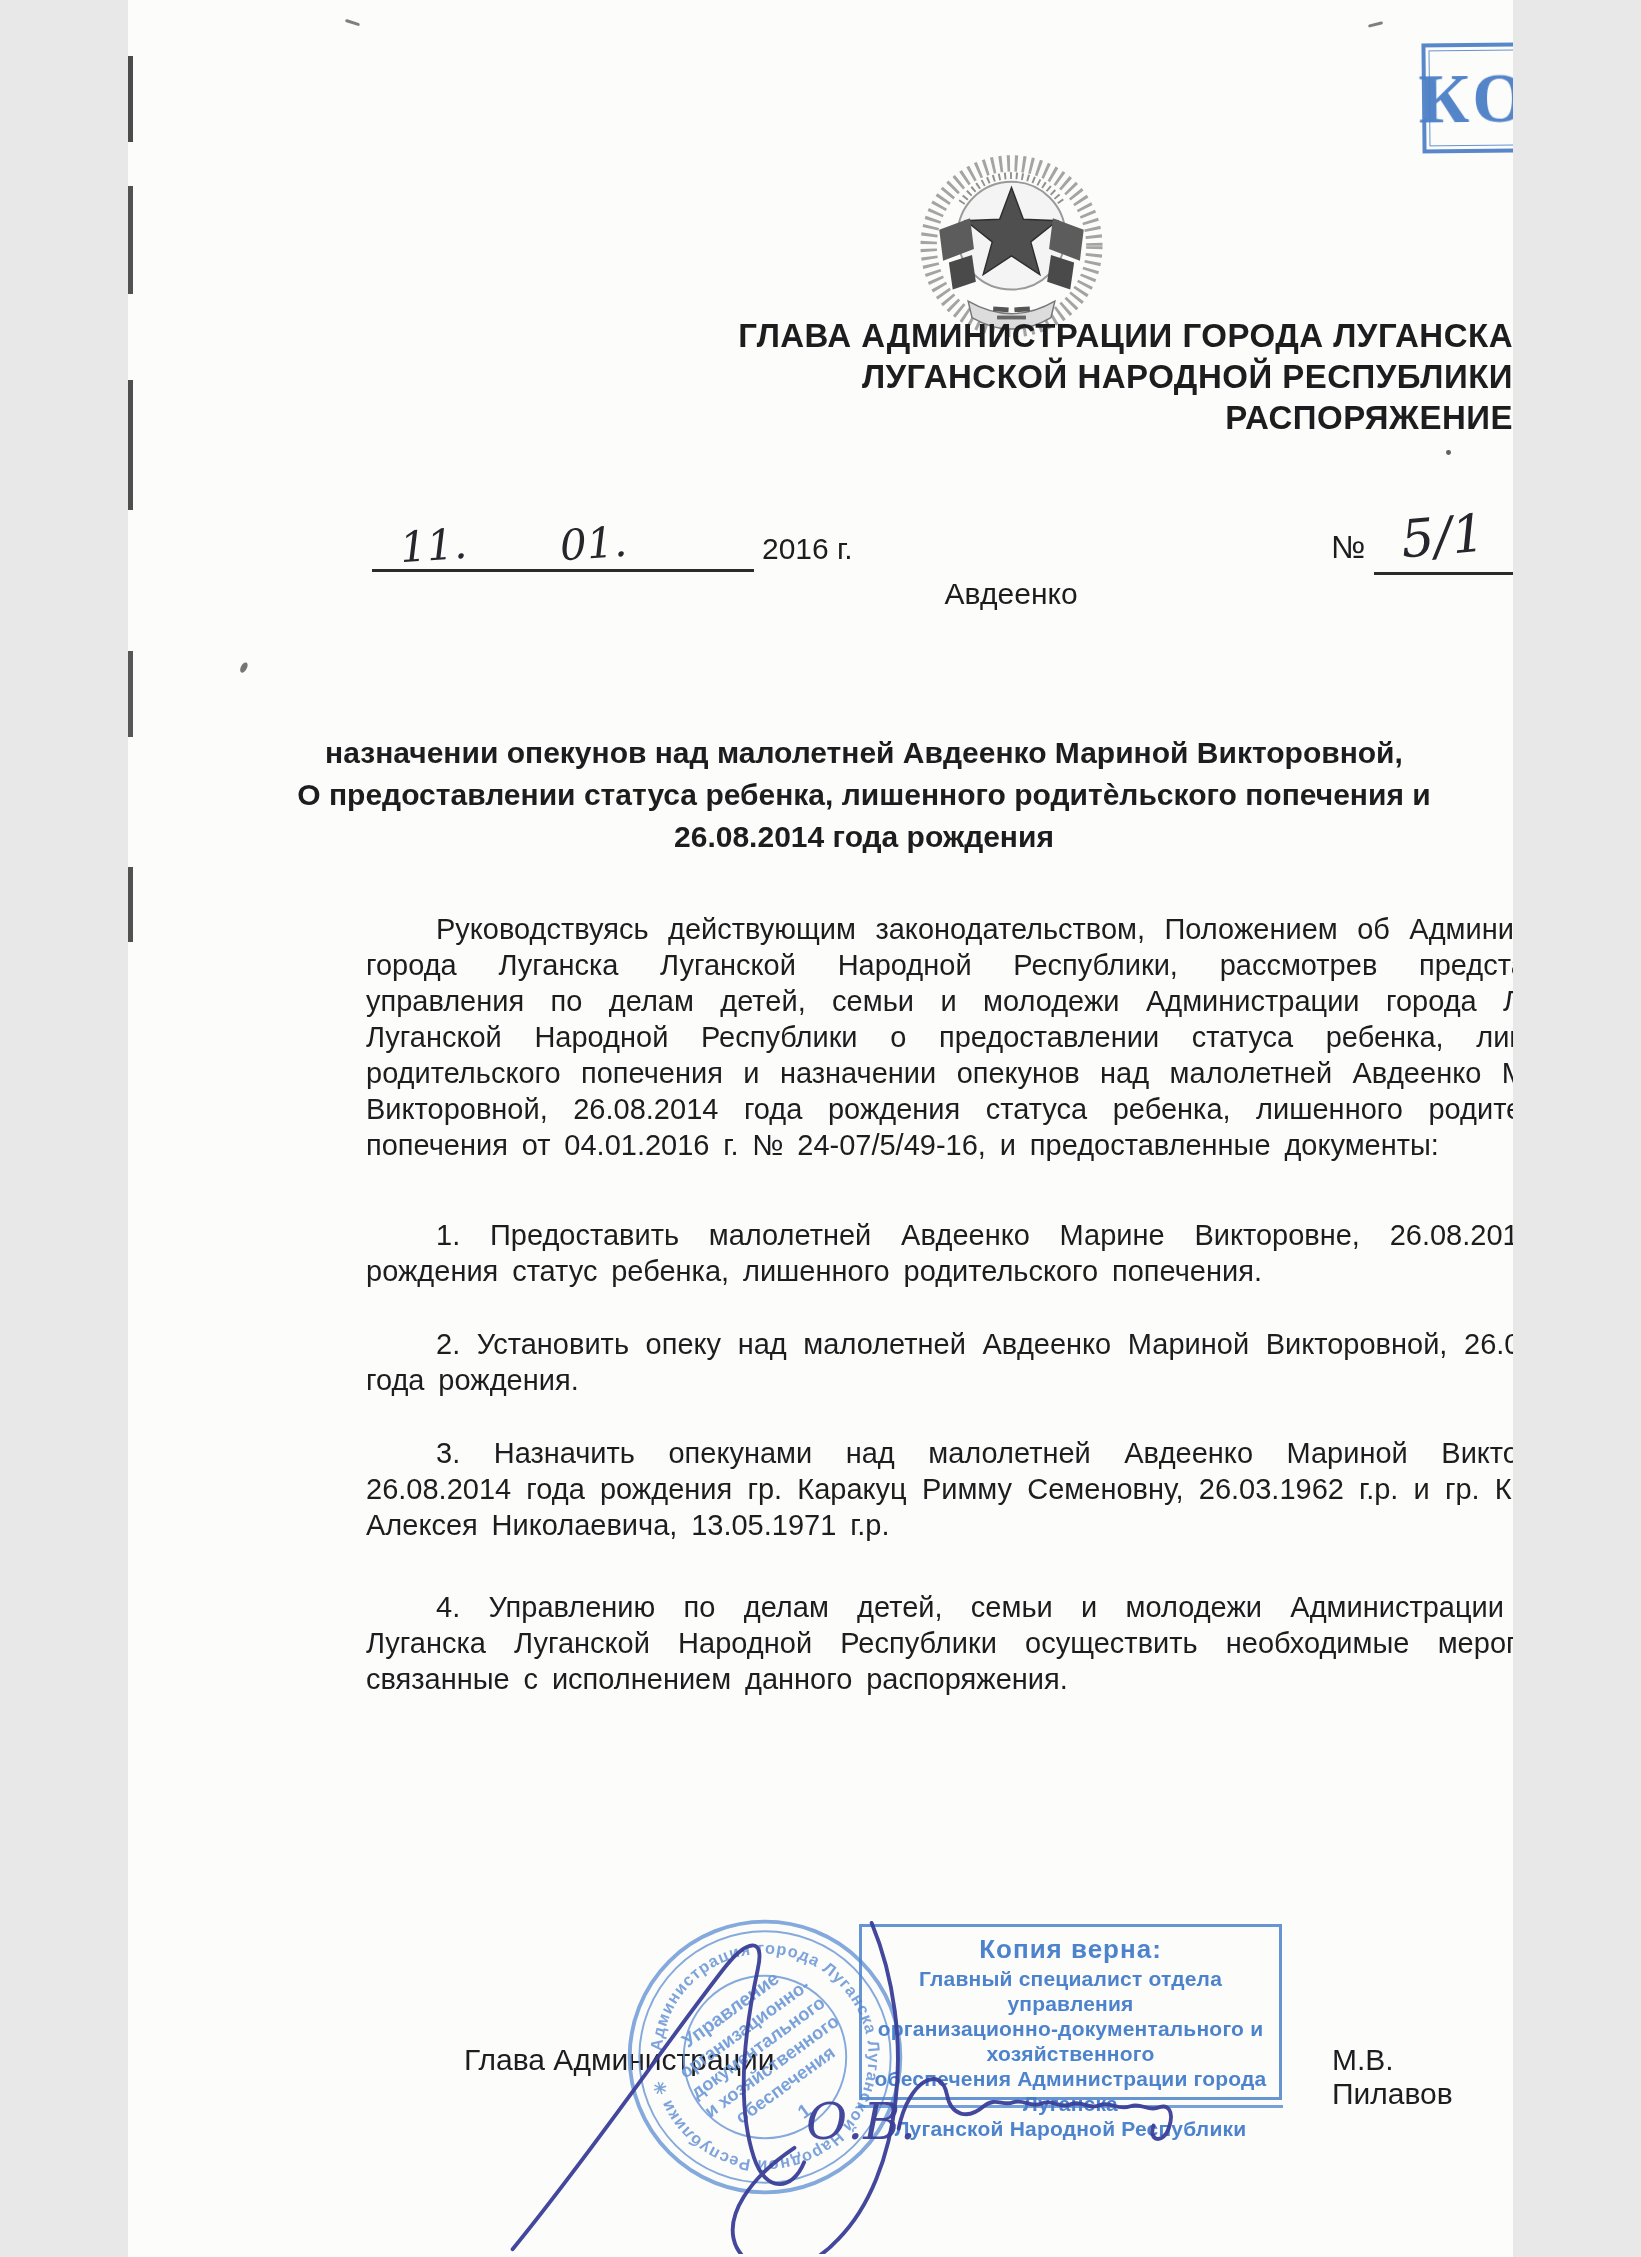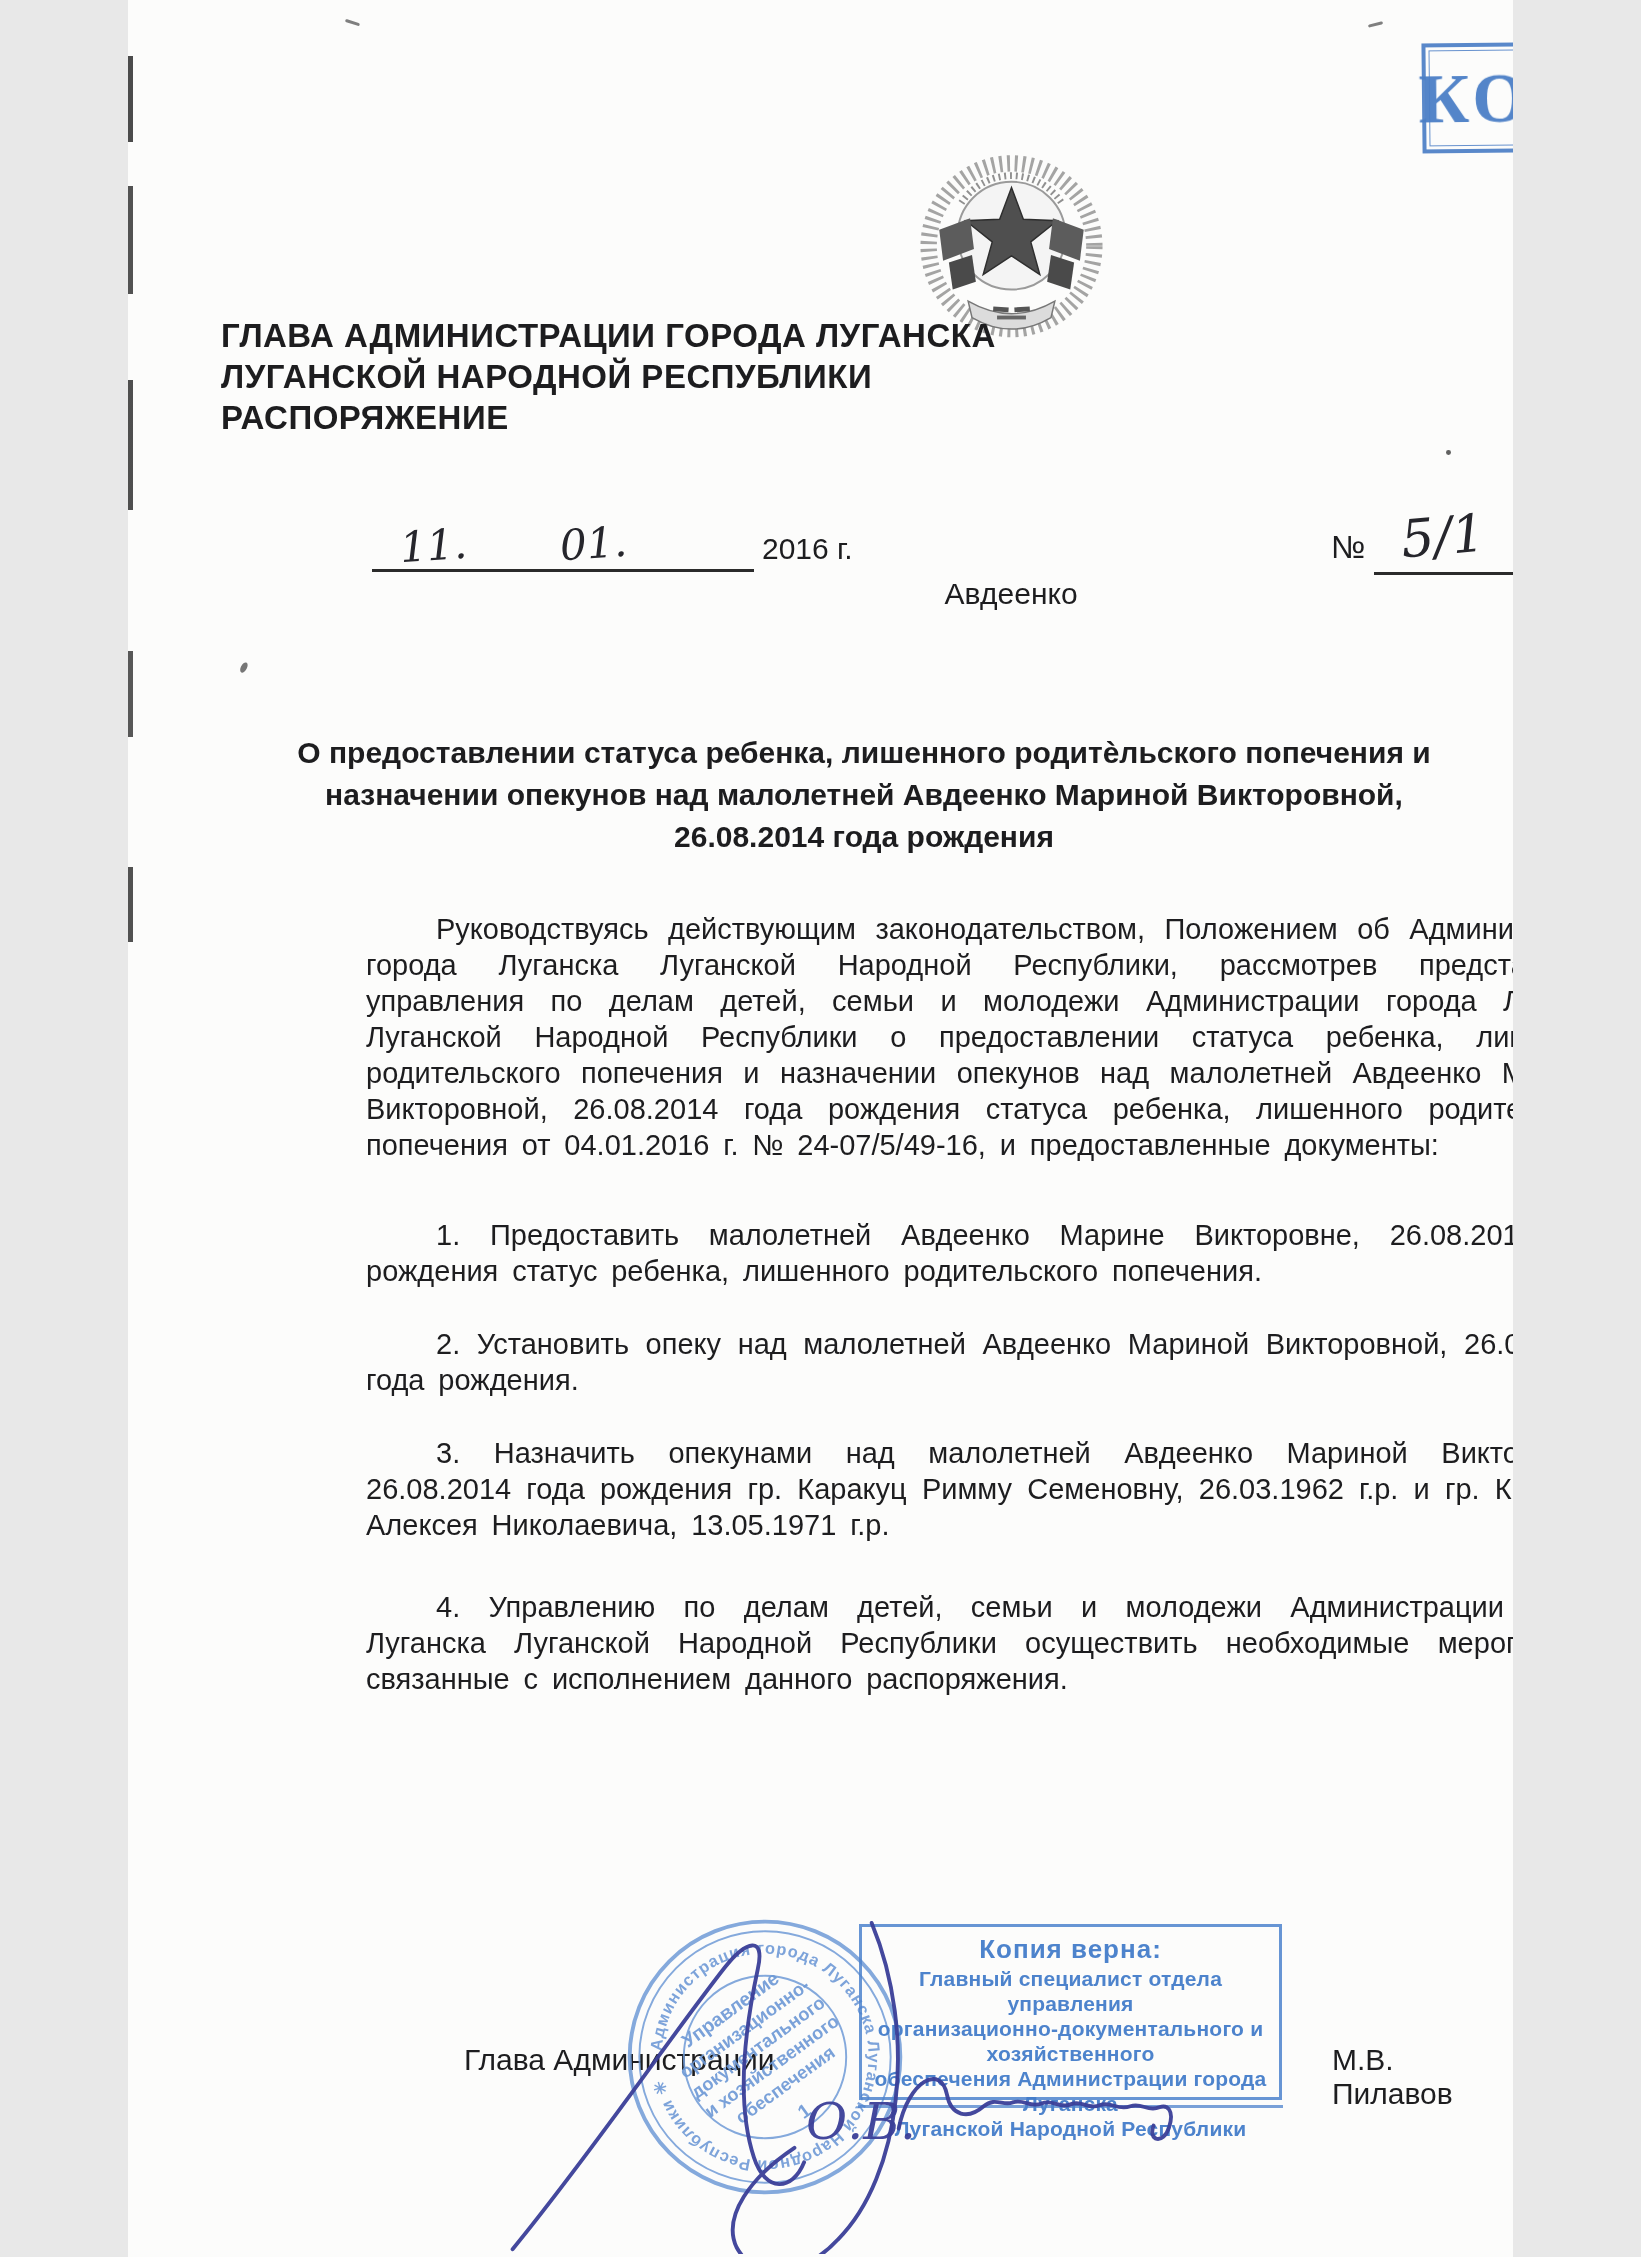--- a/index.html
+++ b/index.html
@@ -22,21 +22,21 @@
   
   .copy-stamp{position:absolute;left:1294px;top:42px;width:272px;height:102px;
     border:4.8px solid rgba(75,126,198,.92);transform:rotate(-.6deg);filter:blur(0.3px);}
   .copy-stamp .inner{position:absolute;inset:2.9px;border:1.9px solid rgba(75,126,198,.85);
     display:flex;align-items:center;justify-content:center;}
   .copy-stamp .word{font-family:"Liberation Serif",serif;font-weight:bold;font-size:70px;
     letter-spacing:4.8px;color:rgba(75,126,198,.95);line-height:1;padding-top:1.9px;}
   
   .emblem{position:absolute;left:782px;top:147px;width:203px;height:210px;}
   
-  .header{position:absolute;left:0;right:0;top:315px;text-align:left;padding-left:93px;
+  .header{position:absolute;left:0;right:0;top:315px;text-align:right;padding-left:93px;
     font-weight:bold;font-size:33px;line-height:41px;letter-spacing:0.5px;}
   
   .u-line{position:absolute;background:#2b2b2b;height:2.9px;}
   .ul-date{left:244px;top:569px;width:382px;}
   .ul-num{left:1246px;top:572px;width:259px;}
   .hand{font-family:"DejaVu Serif",serif;font-style:italic;color:#26262c;}
   .hw-day{position:absolute;left:272px;top:521px;font-size:42px;transform:rotate(-4deg);}
   .hw-month{position:absolute;left:432px;top:519px;font-size:42px;transform:rotate(-4deg);}
   .printed-year{position:absolute;left:634px;top:532px;font-size:30px;}
   .num-label{position:absolute;left:1203px;top:529px;font-size:32px;}
@@ -109,22 +109,22 @@
   <div class="u-line ul-date"></div>
   <span class="hand hw-day">11.</span>
   <span class="hand hw-month">01.</span>
   <span class="printed-year">2016 г.</span>
   <span class="num-label">№</span>
   <div class="u-line ul-num"></div>
   <span class="hand hw-num">5/1</span>
   <div class="city">Авдеенко</div>
 
   <div class="doc-title">
+    <div>назначении опекунов над малолетней Авдеенко Мариной Викторовной,</div>
     <div>О предоставлении статуса ребенка, лишенного родитèльского попечения и</div>
-    <div>назначении опекунов над малолетней Авдеенко Мариной Викторовной,</div>
     <div>26.08.2014 года рождения</div>
   </div>
 
   <div class="body-col">
     <p>Руководствуясь действующим законодательством, Положением об Администрации города Луганска Луганской Народной Республики, рассмотрев представление управления по делам детей, семьи и молодежи Администрации города Луганска Луганской Народной Республики о предоставлении статуса ребенка, лишенного родительского попечения и назначении опекунов над малолетней Авдеенко Мариной Викторовной, 26.08.2014 года рождения статуса ребенка, лишенного родительского попечения от 04.01.2016 г. № 24-07/5/49-16, и предоставленные документы:</p>
     <p class="item item-first">1. Предоставить малолетней Авдеенко Марине Викторовне, 26.08.2014 года рождения статус ребенка, лишенного родительского попечения.</p>
     <p class="item">2. Установить опеку над малолетней Авдеенко Мариной Викторовной, 26.08.2014&nbsp; года рождения.</p>
     <p class="item">3. Назначить опекунами над малолетней Авдеенко Мариной Викторовной, 26.08.2014 года рождения гр. Каракуц Римму Семеновну, 26.03.1962 г.р. и гр. Кравцова Алексея Николаевича, 13.05.1971 г.р.</p>
     <p class="item item-sp">4. Управлению по делам детей, семьи и молодежи Администрации города Луганска Луганской Народной Республики осуществить необходимые мероприятия, связанные с исполнением данного распоряжения.</p>
   </div>

